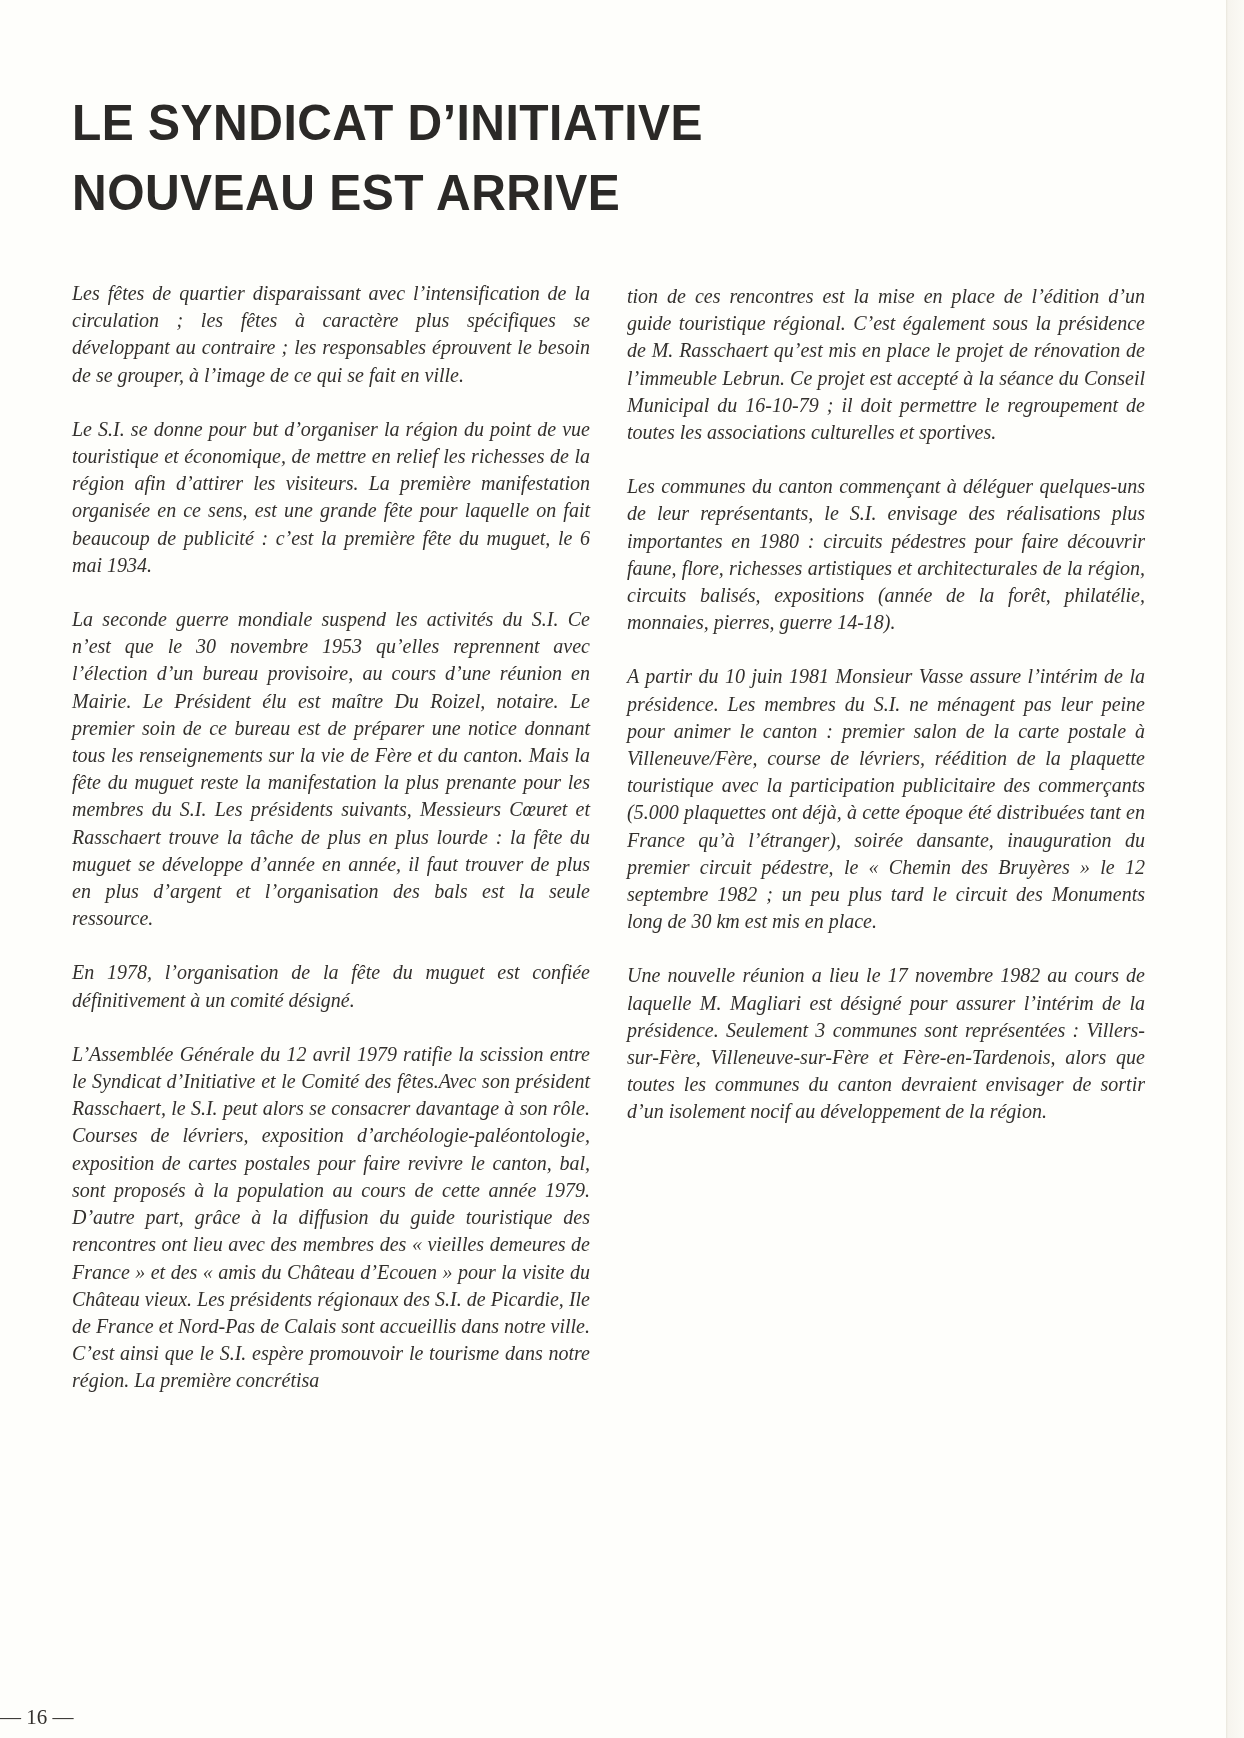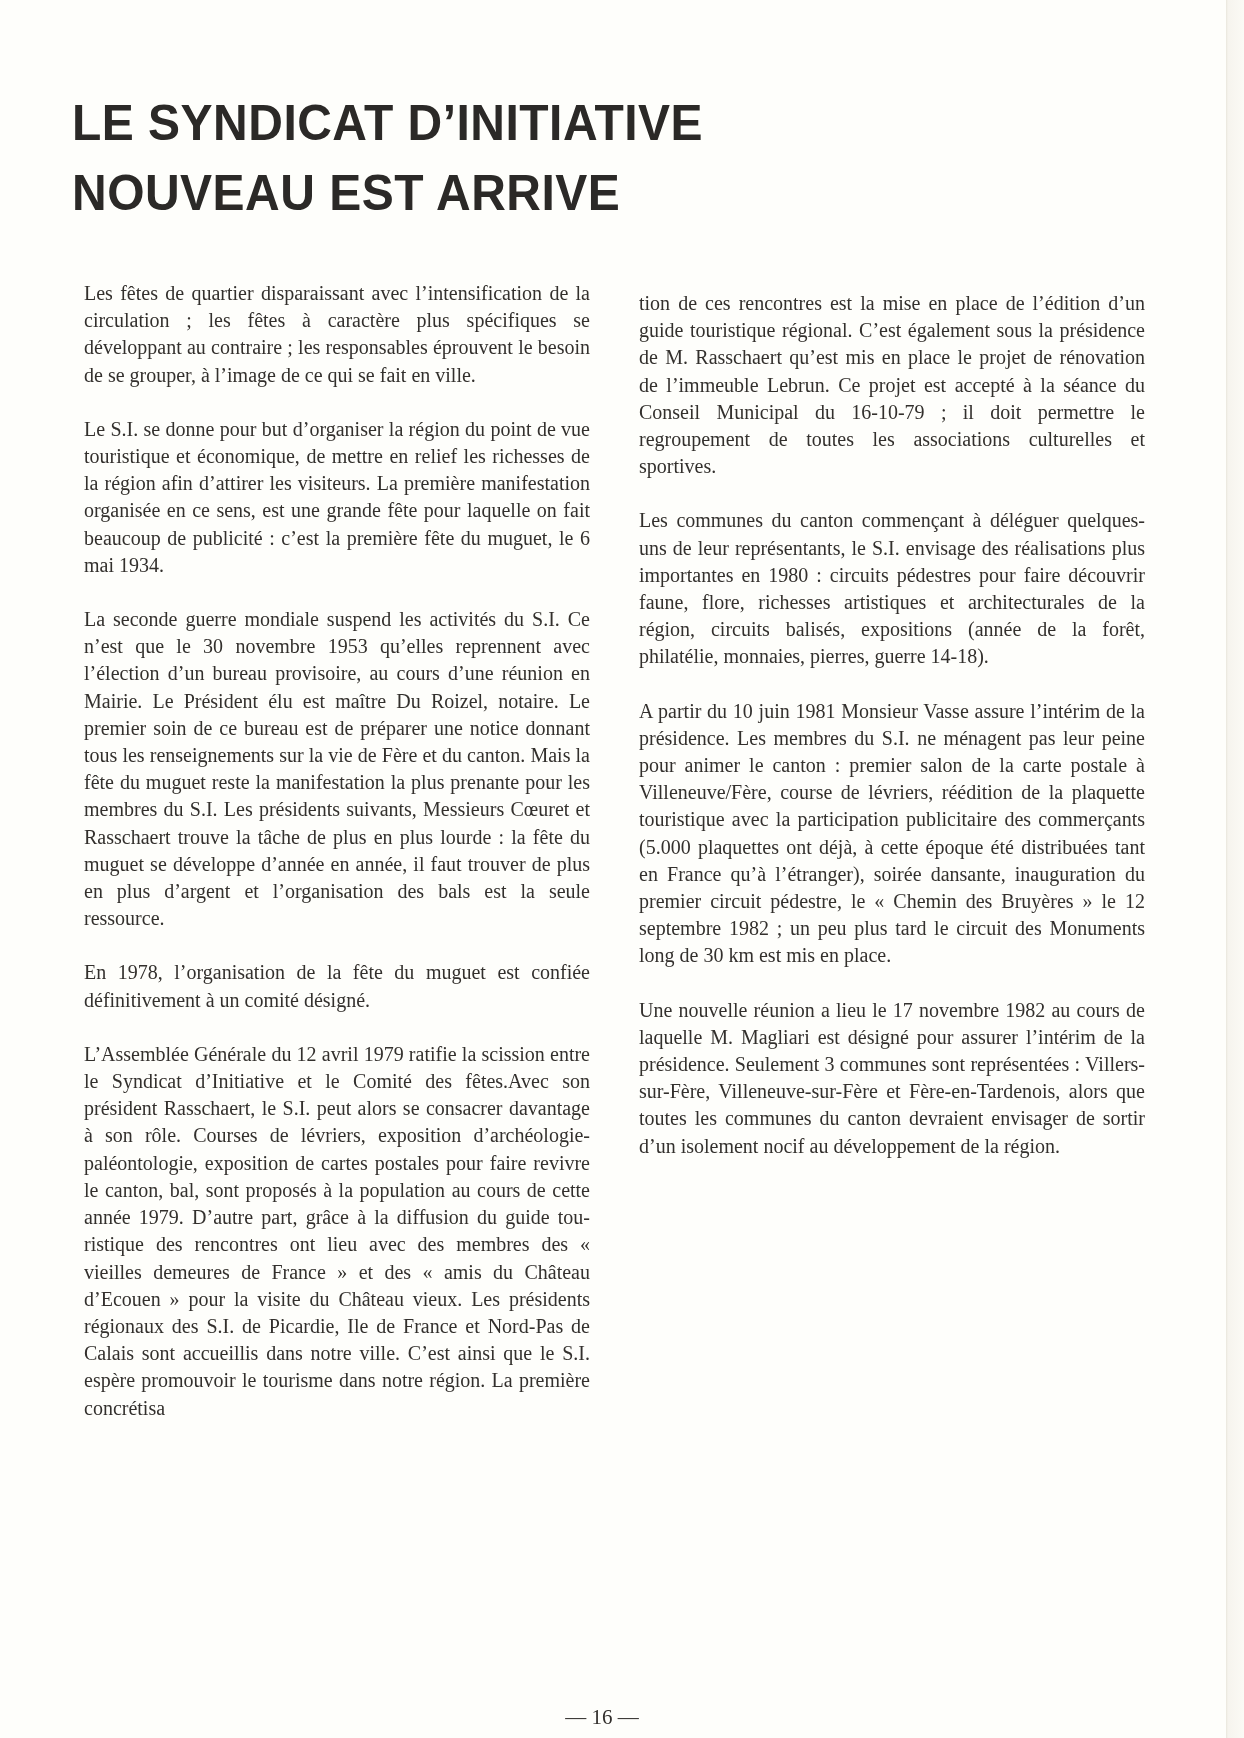--- a/index.html
+++ b/index.html
@@ -47,30 +47,31 @@
     top: 280px;
     width: 518px;
     font-family: "Liberation Serif", serif;
     font-size: 20px;
     line-height: 27.2px;
     text-align: justify;
     hyphens: manual;
     color: #33302d;
   }
   .col-left { left: 72px; }
-  .col-right { left: 627px; top: 290px; }
+  .col-right { left: 627px; top: 283px; }
   .col p {
-    margin: 0 0 27px 12px;
+    margin: 0 0 27px 0;
+    font-style: italic;
   }
   .page-number {
     position: absolute;
     left: 0;
     width: 1204px;
     top: 1705px;
-    text-align: center;
+    text-align: left;
     font-family: "Liberation Serif", serif;
     font-size: 21px;
     color: #33302d;
   }
 </style>
 </head>
 <body>
 
 <div class="page">
   <div class="fold-line"></div>

